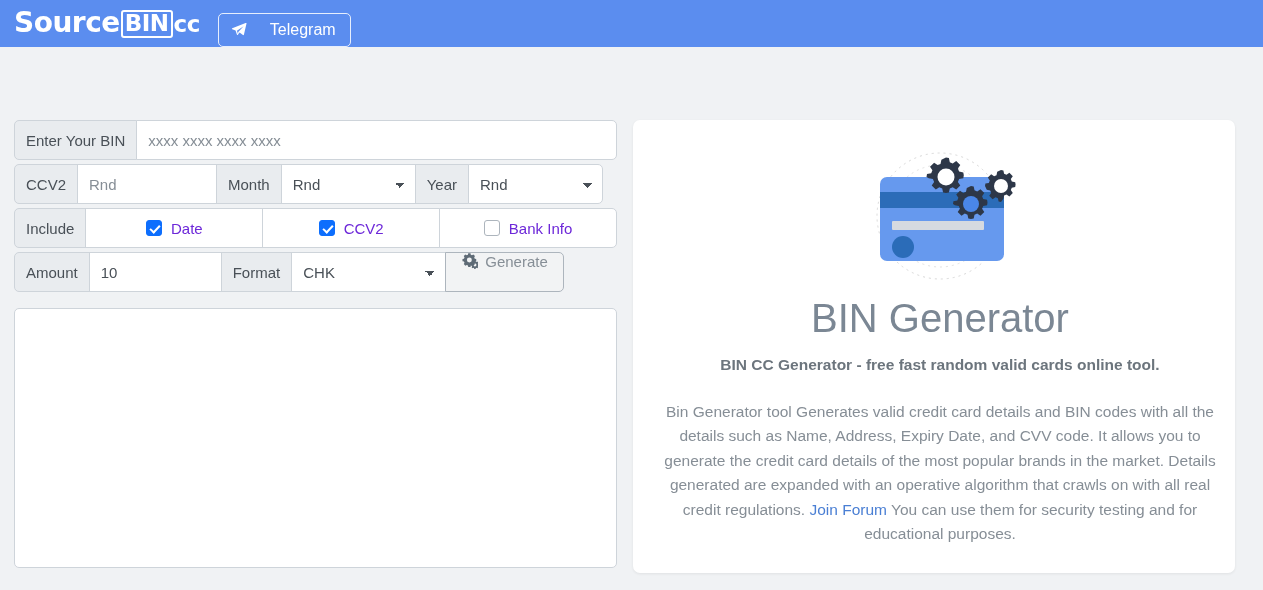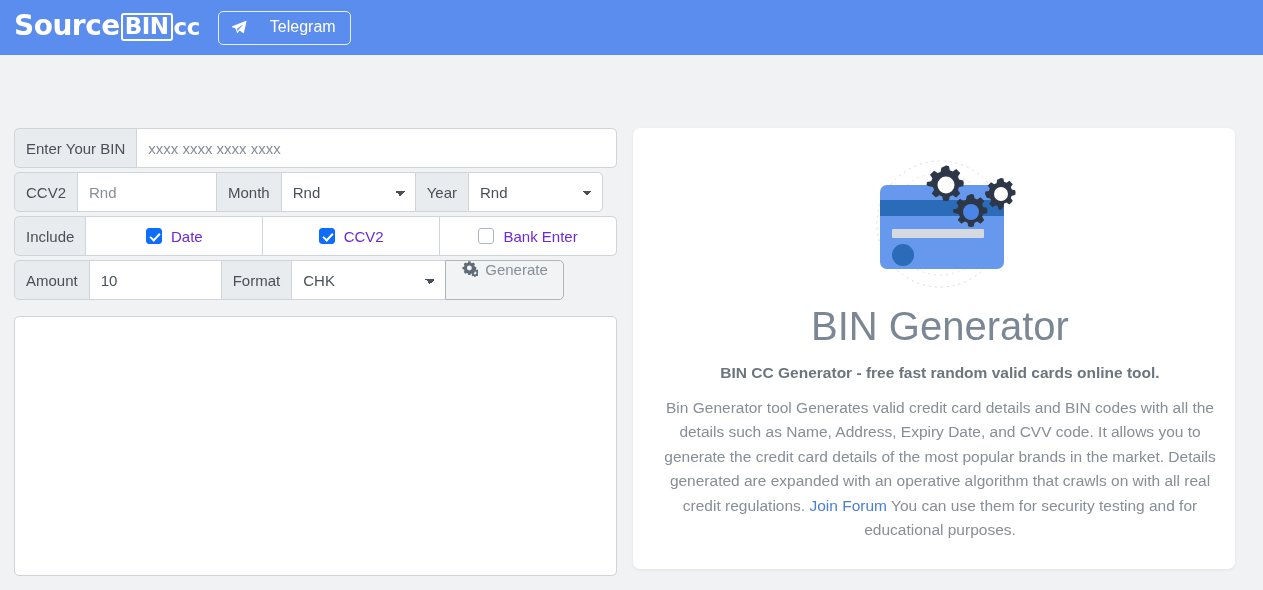--- a/index.html
+++ b/index.html
@@ -9,24 +9,24 @@
     width: 1263px;
     height: 590px;
     overflow: hidden;
     background: #f0f2f4;
     font-family: "Liberation Sans", sans-serif;
     -webkit-font-smoothing: antialiased;
   }
 
   
   .navbar {
-    height: 55px;
+    height: 47px;
     background: #5b8def;
     display: flex;
-    align-items: center;
+    align-items: flex-end;
     padding: 0 0 0 14px;
     width: 100%;
   }
   .brand {
     display: flex;
     align-items: baseline;
     color: #ffffff;
     font-weight: bold;
     font-size: 28px;
     letter-spacing: -0.5px;
@@ -217,21 +217,21 @@
     color: #7b8794;
     font-weight: normal;
     margin: 0 0 14px 0;
     line-height: 1.1;
     font-family: "Liberation Sans", sans-serif;
   }
   .card-subtitle {
     font-size: 15.5px;
     font-weight: bold;
     color: #6c757d;
-    margin: 0 0 12px 0;
+    margin: 0 0 24px 0;
     line-height: 1.4;
   }
   .card-body {
     font-size: 15.5px;
     color: #868e96;
     line-height: 1.58;
     margin: 0;
   }
   .card-body a { color: #4a7fd4; text-decoration: none; }
 </style>
@@ -284,21 +284,21 @@
       <label class="check-cell">
         <span class="cbox checked"></span>
         <span class="check-label">Date</span>
       </label>
       <label class="check-cell">
         <span class="cbox checked"></span>
         <span class="check-label">CCV2</span>
       </label>
       <label class="check-cell">
         <span class="cbox"></span>
-        <span class="check-label">Bank Enter</span>
+        <span class="check-label">Bank Info</span>
       </label>
     </div>
 
     
     <div class="input-group">
       <span class="ig-label">Amount</span>
       <input class="ig-input w-amount-input" type="text" value="10" style="">
       <span class="ig-label">Format</span>
       <select class="ig-select w-format-sel">
         <option>CHK</option>

